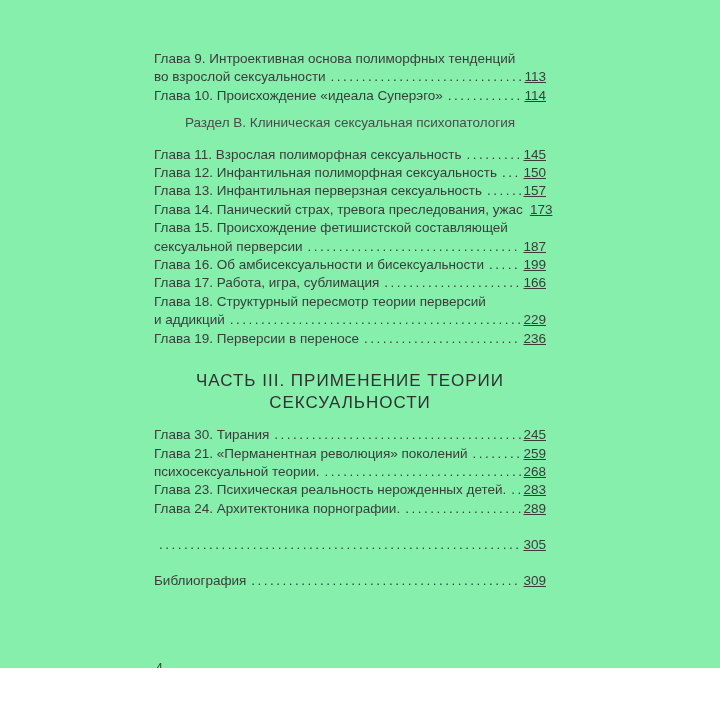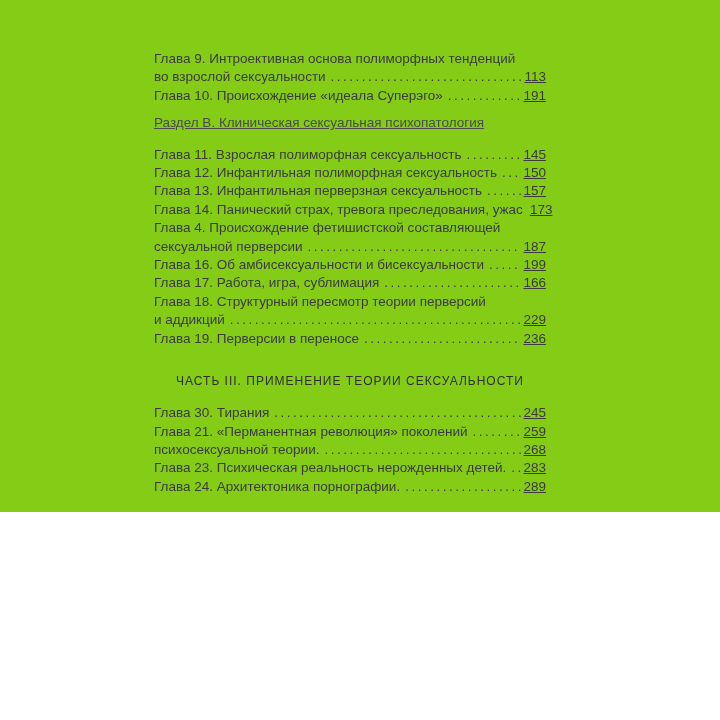--- a/index.html
+++ b/index.html
@@ -3,22 +3,22 @@
 <meta charset="utf-8">
 <style>
   html, body { margin: 0; padding: 0; }
   body {
     width: 720px; height: 720px;
     background: #ffffff;
     font-family: "Liberation Sans", sans-serif;
   }
   .page {
     position: relative;
-    width: 720px; height: 512px;
-    background: #84cc16;
+    width: 720px; height: 668px;
+    background: #86efac;
     color: #3c3c3c;
     overflow: hidden;
   }
   .toc {
     position: absolute;
     left: 154px; top: 50px;
     width: 392px;
     font-size: 13.5px;
     line-height: 18.4px;
   }
@@ -28,27 +28,26 @@
     flex: 1 1 auto;
     overflow: hidden;
     white-space: nowrap;
     letter-spacing: 2.5px;
     padding-left: 5px;
     margin-right: 2px;
     color: #3c3c3c;
   }
   .pnum { flex: 0 0 auto; text-decoration: underline; }
   .section-heading {
-    text-align: left;
+    text-align: center;
     color: #4c4c4c;
-    text-decoration: underline;
   }
   .part-heading {
     text-align: center;
-    font-size: 12px;
+    font-size: 17px;
     line-height: 22px;
     letter-spacing: 1px;
     color: #313131;
   }
   .gap { width: 100%; }
   .folio {
     position: absolute;
     left: 156px; top: 661px;
     font-size: 12px;
     color: #3c3c3c;
@@ -63,21 +62,21 @@
         <span class="toc-title">Глава 9. Интроективная основа полиморфных тенденций</span>
       </div>
       <div class="toc-line">
         <span class="toc-title">во взрослой сексуальности</span>
         <span class="leader">........................................................................................................................</span>
         <span class="pnum">113</span>
       </div>
       <div class="toc-line">
         <span class="toc-title">Глава 10. Происхождение «идеала Суперэго»</span>
         <span class="leader">........................................................................................................................</span>
-        <span class="pnum">191</span>
+        <span class="pnum">114</span>
       </div>
       <div class="gap" style="height: 9px;"></div>
       <div class="section-heading">Раздел В. Клиническая сексуальная психопатология</div>
       <div class="gap" style="height: 13px;"></div>
       <div class="toc-line">
         <span class="toc-title">Глава 11. Взрослая полиморфная сексуальность</span>
         <span class="leader">........................................................................................................................</span>
         <span class="pnum">145</span>
       </div>
       <div class="toc-line">
@@ -89,21 +88,21 @@
         <span class="toc-title">Глава 13. Инфантильная перверзная сексуальность</span>
         <span class="leader">........................................................................................................................</span>
         <span class="pnum">157</span>
       </div>
       <div class="toc-line">
         <span class="toc-title">Глава 14. Панический страх, тревога преследования, ужас</span>
         <span class="leader">........................................................................................................................</span>
         <span class="pnum">173</span>
       </div>
       <div class="toc-line">
-        <span class="toc-title">Глава 4. Происхождение фетишистской составляющей</span>
+        <span class="toc-title">Глава 15. Происхождение фетишистской составляющей</span>
       </div>
       <div class="toc-line">
         <span class="toc-title">сексуальной перверсии</span>
         <span class="leader">........................................................................................................................</span>
         <span class="pnum">187</span>
       </div>
       <div class="toc-line">
         <span class="toc-title">Глава 16. Об амбисексуальности и бисексуальности</span>
         <span class="leader">........................................................................................................................</span>
         <span class="pnum">199</span>

